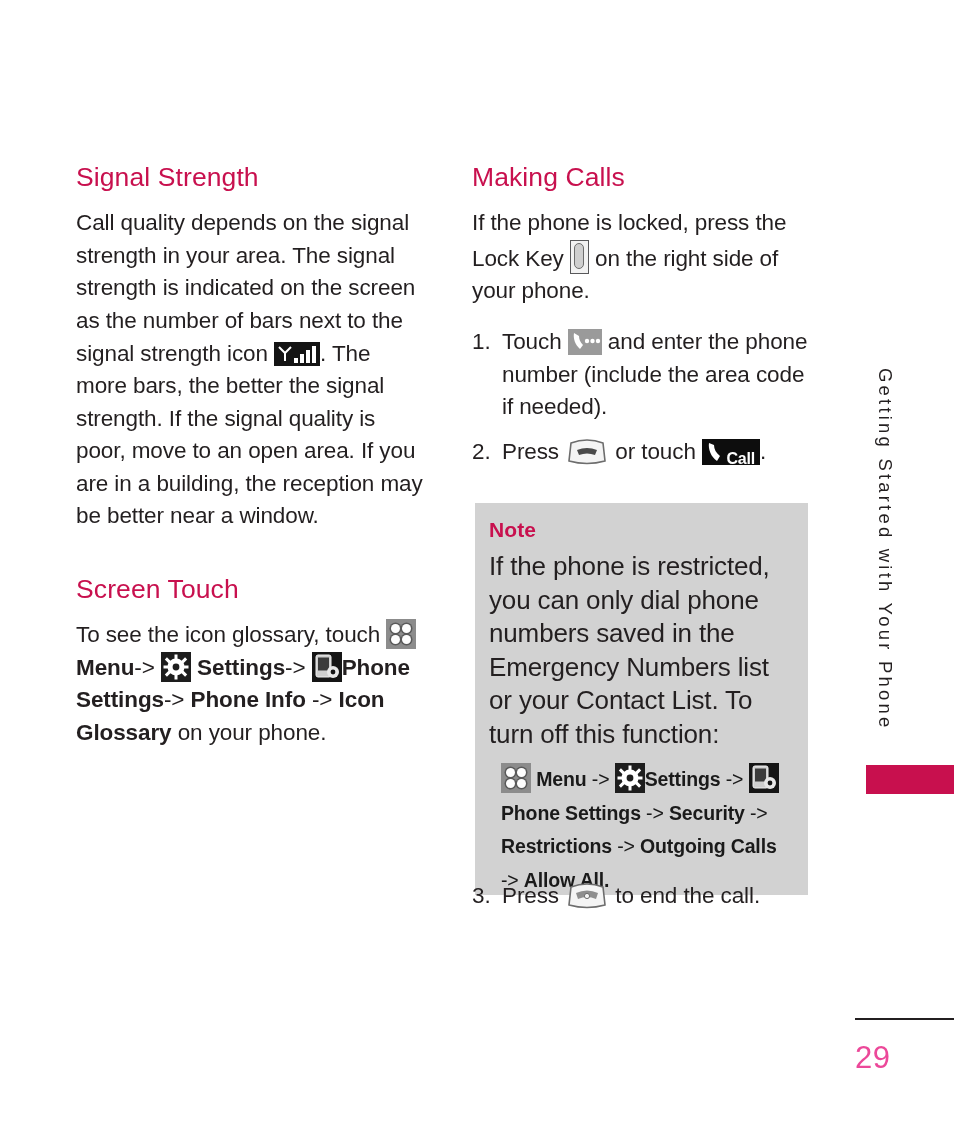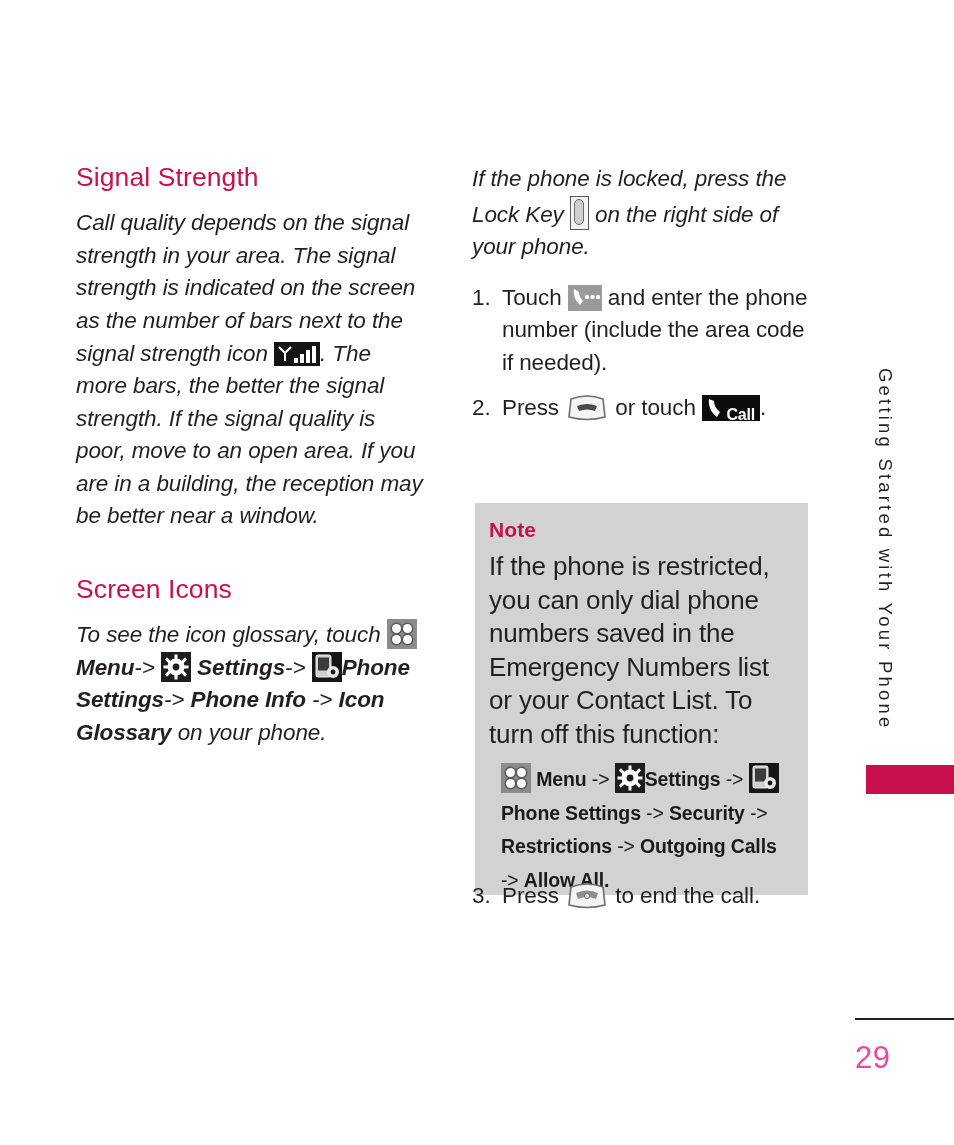--- a/index.html
+++ b/index.html
@@ -36,21 +36,20 @@
     letter-spacing: 0.1px;
   }
   h2.section-title.second { margin-top: 42px; }
 
   p.body-text {
     font-size: 22.5px;
     line-height: 32.6px;
     margin: 0;
     color: #231f20;
     letter-spacing: -0.1px;
-    font-style: italic;
   }
 
   .bold { font-weight: bold; }
 
   
   .chip {
     display: inline-block;
     vertical-align: -5px;
     position: relative;
   }
@@ -272,21 +271,21 @@
 
   <div class="col col-left">
 
     <h2 class="section-title">Signal Strength</h2>
 
     <p class="body-text"><span>Call quality depends on the signal strength in your area. The signal strength is indicated on the screen as the number of bars next to the signal strength icon </span><span class="chip icon-signal"><svg class="ant" viewBox="0 0 14 18">
             <path d="M1 2 L7 8 L13 2" stroke="#ffffff" stroke-width="2" fill="none"></path>
             <path d="M7 8 L7 16" stroke="#ffffff" stroke-width="2" fill="none"></path>
           </svg><span class="bar b1"></span><span class="bar b2"></span><span class="bar b3"></span><span class="bar b4"></span></span><span>. The more bars, the better the signal strength. If the signal quality is poor, move to an open area. If you are in a building, the reception may be better near a window.</span></p>
 
-    <h2 class="section-title second">Screen Icons</h2>
+    <h2 class="section-title second">Screen Touch</h2>
 
     <p class="body-text"><span>To see the icon glossary, touch </span><span class="chip icon-menu"><i></i><i></i><i></i><i></i></span> <span class="bold">Menu</span><span>-&gt; </span><span class="chip icon-settings"><svg viewBox="0 0 30 30" width="30" height="30">
             <g fill="#ffffff">
               <circle cx="15" cy="15" r="8.5"></circle>
               <g>
                 <rect x="13.5" y="2.5" width="3" height="6"></rect>
                 <rect x="13.5" y="21.5" width="3" height="6"></rect>
                 <rect x="2.5" y="13.5" width="6" height="3"></rect>
                 <rect x="21.5" y="13.5" width="6" height="3"></rect>
                 <rect x="5.5" y="5.5" width="3" height="6" transform="rotate(-45 7 8.5)"></rect>
@@ -301,20 +300,21 @@
             <rect x="6" y="5.5" width="11" height="13" fill="#3c3c3c"></rect>
             <g fill="#e8e8e8">
               <circle cx="21" cy="20" r="6"></circle>
             </g>
             <circle cx="21" cy="20" r="2.4" fill="#151515"></circle>
           </svg></span><span class="bold">Phone Settings</span><span>-&gt; </span><span class="bold">Phone Info</span><span> -&gt; </span><span class="bold">Icon Glossary</span><span> on your phone.</span></p>
   </div>
 
   <div class="col col-right">
 
+    <h2 class="section-title">Making Calls</h2>
 
     <p class="body-text"><span>If the phone is locked, press the Lock Key </span><span class="chip icon-lockkey"><i></i></span><span> on the right side of your phone.</span></p>
 
     <ol class="steps">
       <li>
         <span class="num">1.</span><span>Touch </span><span class="chip icon-dial"><svg viewBox="0 0 34 26" width="34" height="26">
               <path d="M6 4 C5 9, 7 16, 12 20 L15 16 C12 13, 11 10, 11 7 Z" fill="#ffffff"></path>
               <circle cx="19" cy="12" r="2.2" fill="#ffffff"></circle>
               <circle cx="24.5" cy="12" r="2.2" fill="#ffffff"></circle>
               <circle cx="30" cy="12" r="2.2" fill="#ffffff"></circle>

